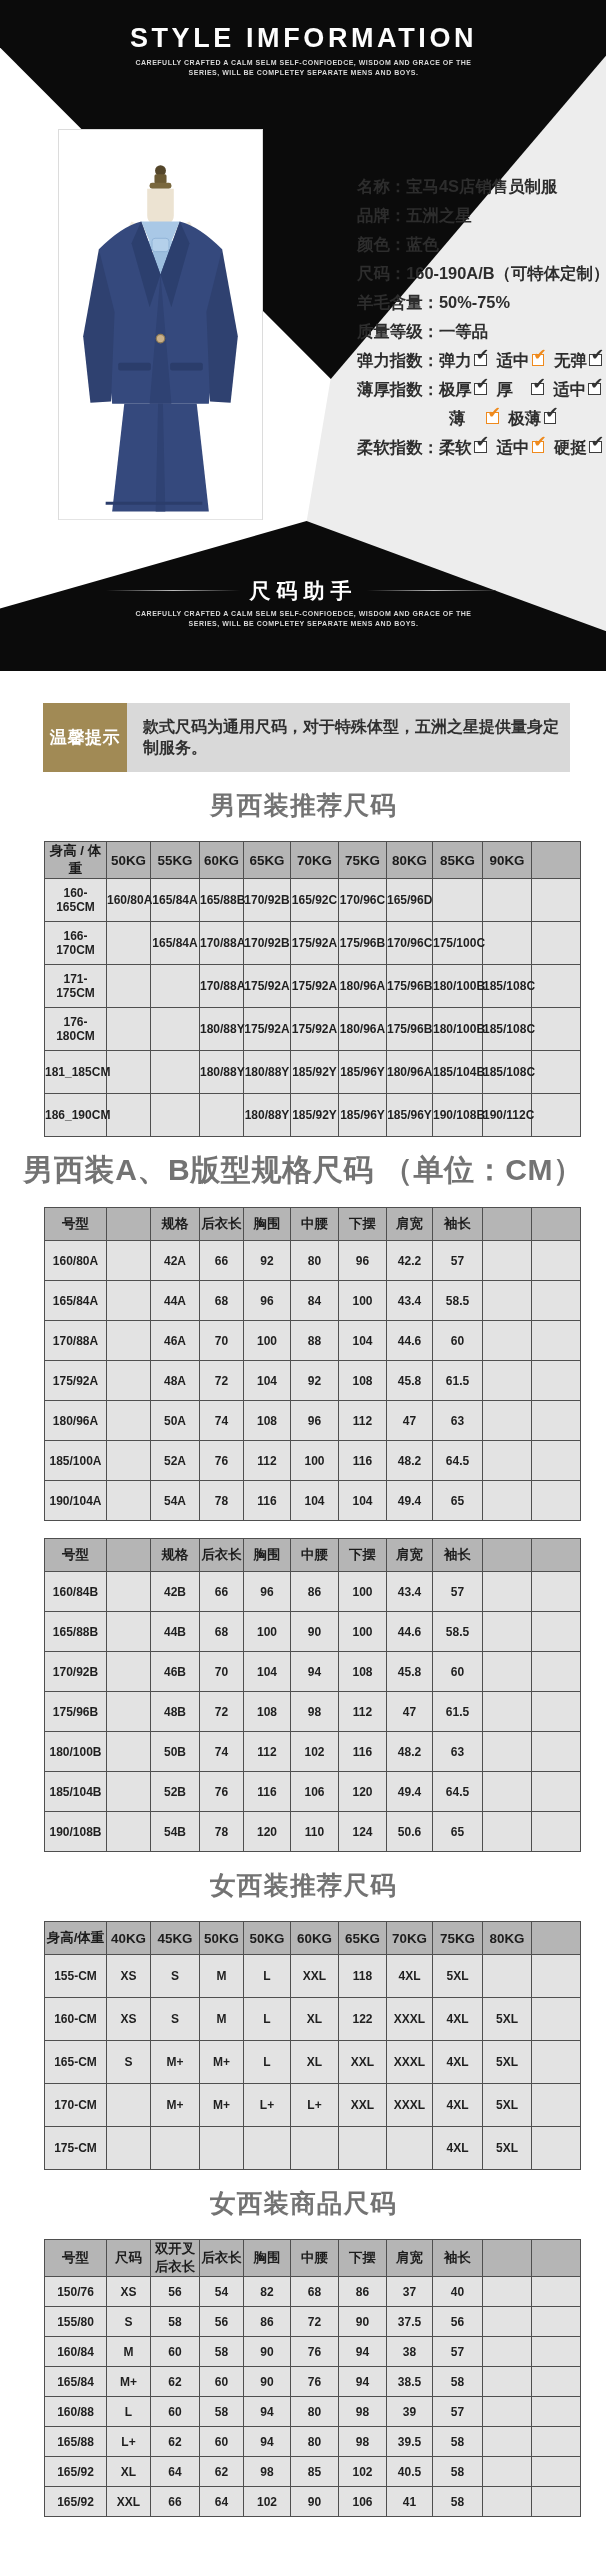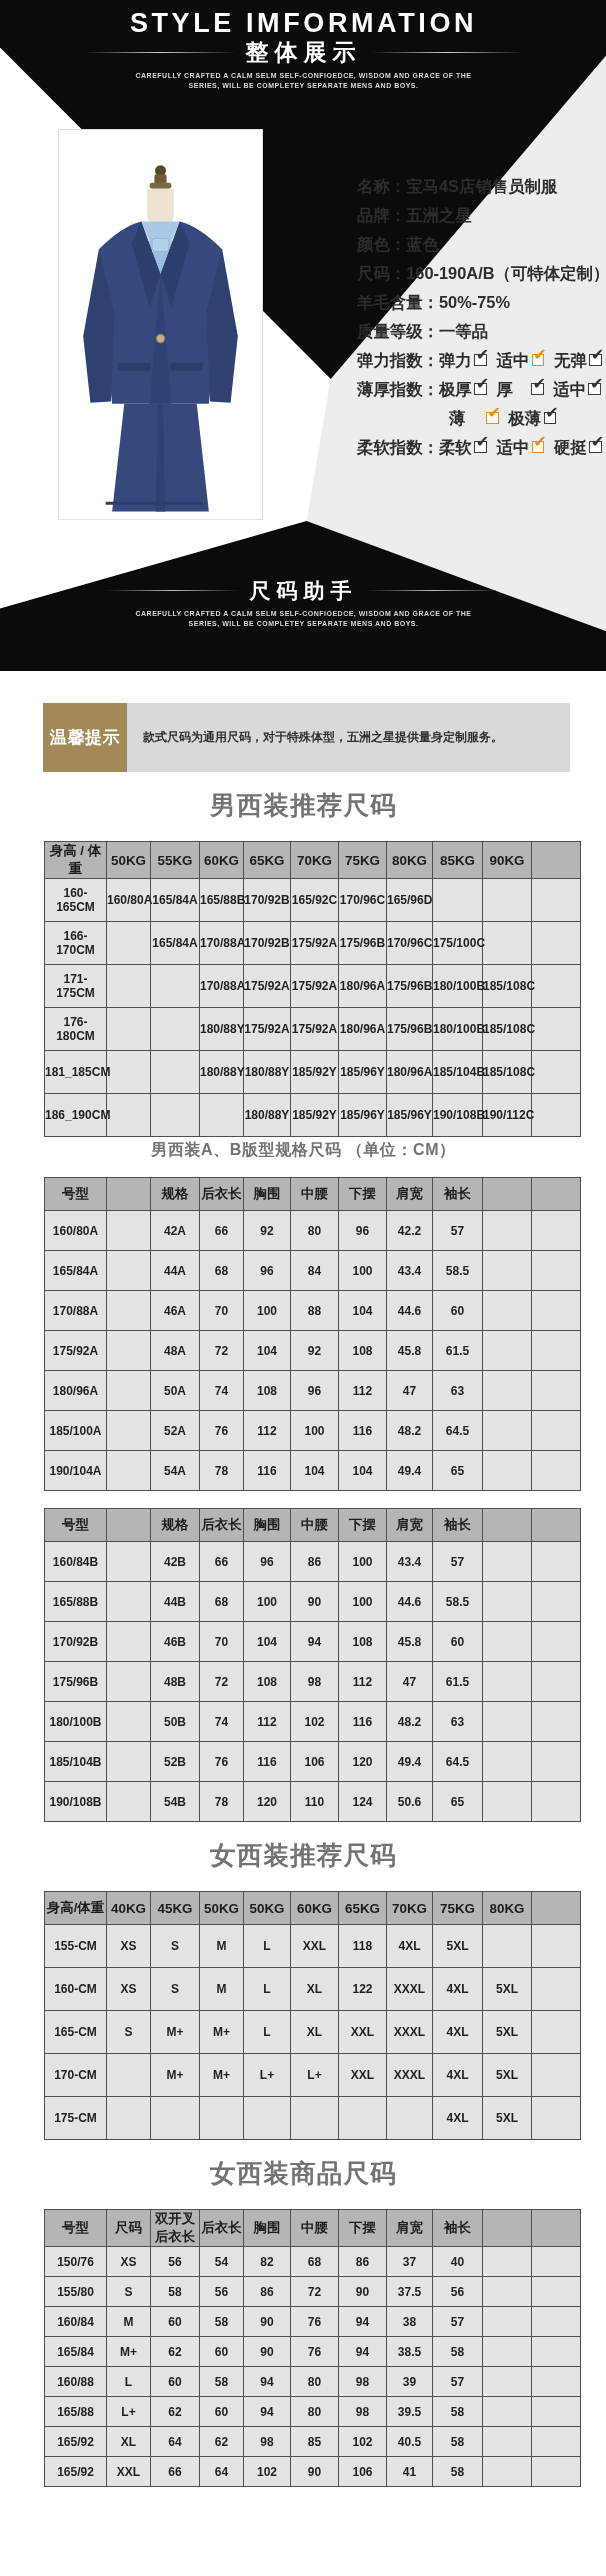--- a/index.html
+++ b/index.html
@@ -12,21 +12,21 @@
   .hero{position:relative;width:607px;height:671px;overflow:hidden;background:#fff;}
   .gray-wedge{
     position:absolute;inset:0;background:#ededed;z-index:0;
     clip-path:polygon(100% 8.1%,100% 95%,50.5% 77.8%,54.5% 56.3%);
   }
   .banner-top{
     position:absolute;top:0;left:0;width:607px;height:379px;background:#0b0b0b;z-index:1;
     clip-path:polygon(0 0,100% 0,100% 14.4%,54.5% 100%,0 12.5%);
     text-align:center;color:#fff;
   }
-  .banner-top-inner{padding-top:8px;}
+  .banner-top-inner{padding-top:23px;}
   .banner-en{font-size:27px;font-weight:700;letter-spacing:3.6px;color:#fdfdfd;line-height:30px;}
   .banner-cn-row{display:flex;align-items:center;justify-content:center;margin-top:1.2px;}
   .banner-cn{font-size:23px;font-weight:700;letter-spacing:6px;color:#ffffff;line-height:27px;}
   .rule{display:inline-block;height:1.2px;width:152px;background:linear-gradient(90deg,#0b0b0b,#cfcfcf,#0b0b0b);margin:0 9.7px;}
   .banner-desc{margin-top:4.9px;font-size:7px;font-weight:700;letter-spacing:0.5px;color:#d8d8d8;line-height:10.3px;}
   .banner-bottom{
     position:absolute;top:504px;left:0;width:607px;height:167px;background:#0b0b0b;z-index:3;
     clip-path:polygon(50.5% 10.2%,0 62.5%,0 100%,100% 100%,100% 76.4%);
     text-align:center;color:#fff;
   }
@@ -50,25 +50,25 @@
   }
   .cb .tick{position:absolute;left:0.6px;top:-7.3px;font-size:16px;line-height:16px;font-weight:700;color:#333;}
   .cb.orange{border-color:#ef8a1d;}
   .cb.orange .tick{color:#ef8a1d;}
   .opt{display:inline-flex;align-items:center;margin-right:9.7px;}
   
   .notice{display:flex;width:527px;margin:32px 0 0 43px;height:69px;}
   .notice-tag{width:84px;background:#a18a55;color:#fff;font-size:17px;font-weight:700;
     display:flex;align-items:center;justify-content:center;flex:none;letter-spacing:0.6px;}
   .notice-body{flex:1;background:#d9d9d9;display:flex;align-items:center;padding-left:16px;
-    font-size:12px;font-weight:700;color:#2f2f2f;}
+    font-size:16px;font-weight:700;color:#2f2f2f;}
   
   .sec-title{width:607px;text-align:center;font-weight:700;color:#737373;}
   .t1{font-size:25.5px;margin:16px 0 18px;letter-spacing:1.2px;}
-  .t2{font-size:16px;margin:3px 0 16px;letter-spacing:0.6px;}
+  .t2{font-size:30px;margin:13px 0 16px;letter-spacing:0.6px;}
   table.sz{
     border-collapse:collapse;table-layout:fixed;width:535px;margin-left:44px;
     border:1.2px solid #4f4f4f;background:#e3e3e3;
   }
   table.sz th{
     background:#b5b5b5;font-size:13.4px;font-weight:700;color:#1c1c1c;
     border-left:0.6px solid #4f4f4f;border-bottom:1.8px solid #4f4f4f;padding:0;text-align:center;
   }
   table.sz td{
     font-size:12px;font-weight:700;color:#1f1f1f;text-align:center;padding:0;
@@ -81,25 +81,20 @@
 </style>
 </head>
 <body>
 
 <div class="hero">
   <div class="gray-wedge"></div>
 
   <div class="banner-top">
     <div class="banner-top-inner">
       <div class="banner-en">STYLE IMFORMATION</div>
-      <div class="banner-cn-row">
-        <span class="rule"></span>
-        <span class="banner-cn">整体展示</span>
-        <span class="rule"></span>
-      </div>
       <div class="banner-desc">
         <div>CAREFULLY CRAFTED A CALM SELM SELF-CONFIOEDCE, WISDOM AND GRACE OF THE</div>
         <div>SERIES, WILL BE COMPLETEY SEPARATE MENS AND BOYS.</div>
       </div>
     </div>
   </div>
 
   <div class="photo-frame">
     <svg width="204" height="390" viewBox="0 0 336 643" xmlns="http://www.w3.org/2000/svg">
       <rect x="0" y="0" width="336" height="643" fill="#ffffff"></rect>

